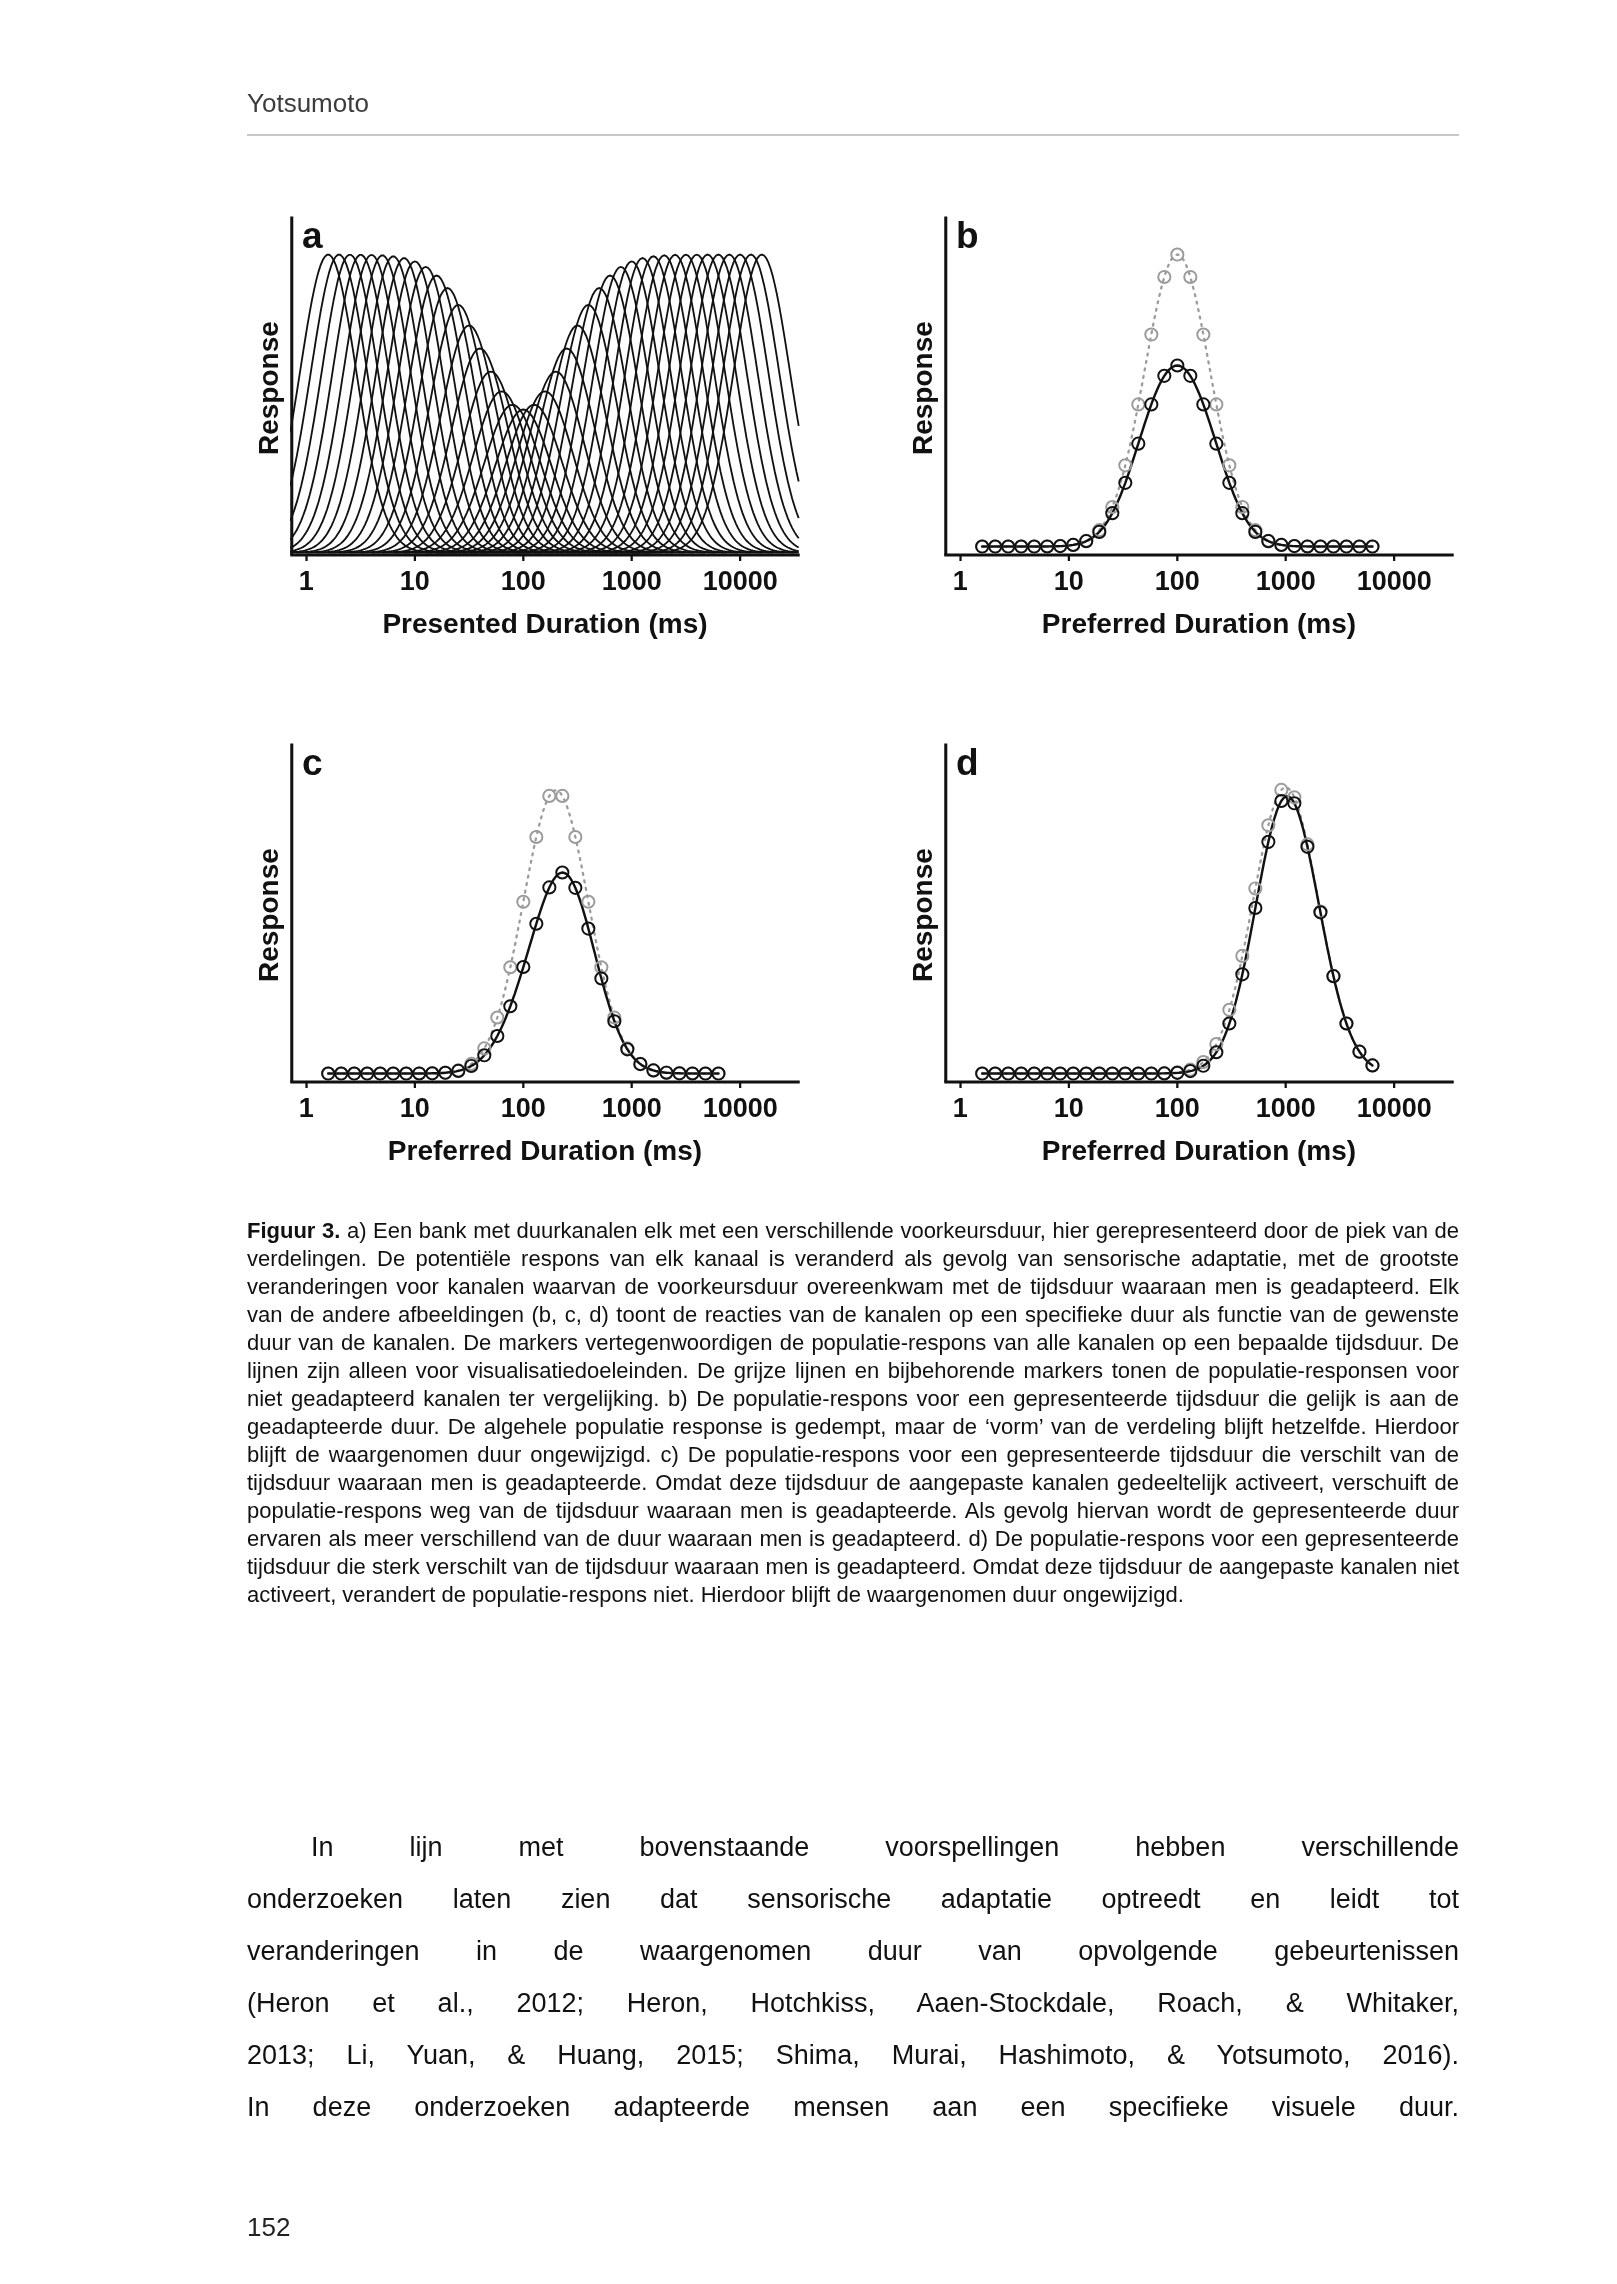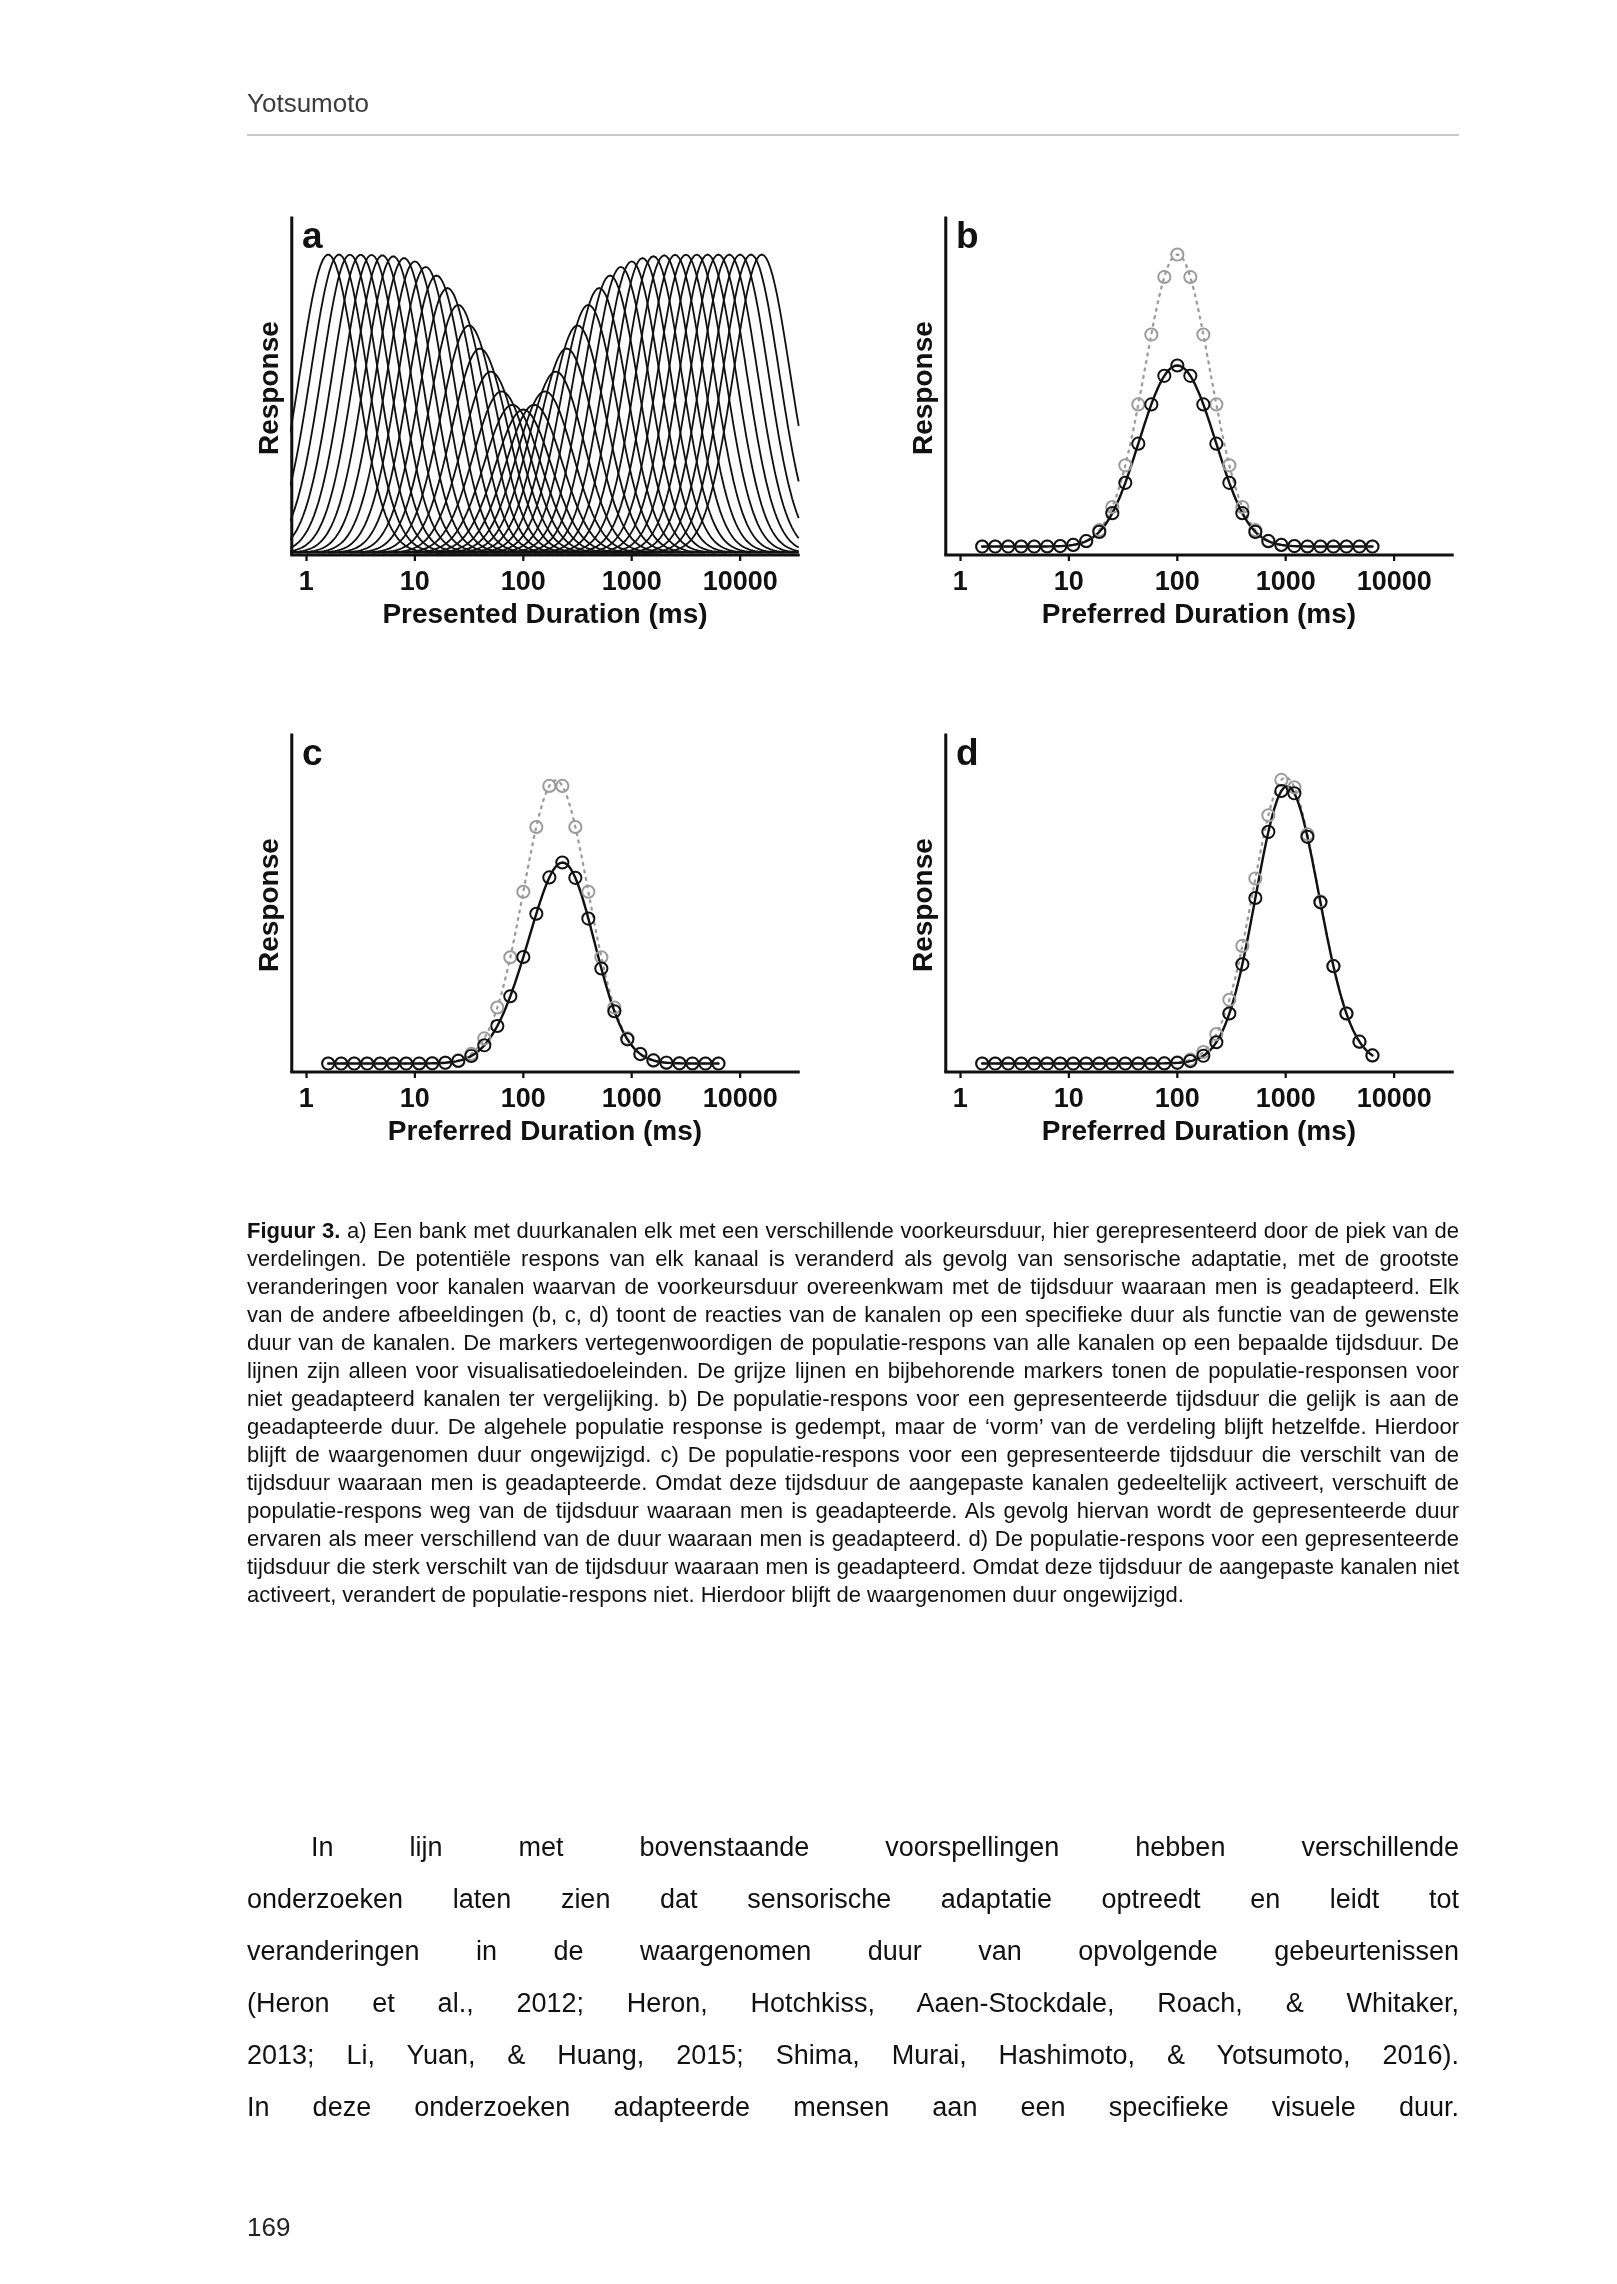--- a/index.html
+++ b/index.html
@@ -63,21 +63,21 @@
     font-size: 27px;
     font-weight: 700;
     color: #111;
     white-space: nowrap;
   }
   .xlabel {
     width: 510px;
     text-align: center;
     font-size: 28px;
     font-weight: 700;
-    margin-top: 0;
+    margin-top: 10px;
     color: #111;
   }
   .caption {
     position: absolute;
     left: 247px; top: 1217px;
     width: 1212px;
     font-size: 22px;
     line-height: 28px;
     text-align: justify;
     color: #111;
@@ -472,15 +472,15 @@
 
   <div class="caption"><strong class="cap-label">Figuur 3.</strong><span class="cap-text"> a) Een bank met duurkanalen elk met een verschillende voorkeursduur, hier gerepresenteerd door de piek van de verdelingen. De potentiële respons van elk kanaal is veranderd als gevolg van sensorische adaptatie, met de grootste veranderingen voor kanalen waarvan de voorkeursduur overeenkwam met de tijdsduur waaraan men is geadapteerd. Elk van de andere afbeeldingen (b, c, d) toont de reacties van de kanalen op een specifieke duur als functie van de gewenste duur van de kanalen. De markers vertegenwoordigen de populatie-respons van alle kanalen op een bepaalde tijdsduur. De lijnen zijn alleen voor visualisatiedoeleinden. De grijze lijnen en bijbehorende markers tonen de populatie-responsen voor niet geadapteerd kanalen ter vergelijking. b) De populatie-respons voor een gepresenteerde tijdsduur die gelijk is aan de geadapteerde duur. De algehele populatie response is gedempt, maar de ‘vorm’ van de verdeling blijft hetzelfde. Hierdoor blijft de waargenomen duur ongewijzigd. c) De populatie-respons voor een gepresenteerde tijdsduur die verschilt van de tijdsduur waaraan men is geadapteerde. Omdat deze tijdsduur de aangepaste kanalen gedeeltelijk activeert, verschuift de populatie-respons weg van de tijdsduur waaraan men is geadapteerde. Als gevolg hiervan wordt de gepresenteerde duur ervaren als meer verschillend van de duur waaraan men is geadapteerd. d) De populatie-respons voor een gepresenteerde tijdsduur die sterk verschilt van de tijdsduur waaraan men is geadapteerd. Omdat deze tijdsduur de aangepaste kanalen niet activeert, verandert de populatie-respons niet. Hierdoor blijft de waargenomen duur ongewijzigd.</span></div>
 
   <div class="body-par">In lijn met bovenstaande voorspellingen hebben verschillende
 onderzoeken laten zien dat sensorische adaptatie optreedt en leidt tot
 veranderingen in de waargenomen duur van opvolgende gebeurtenissen
 (Heron et al., 2012; Heron, Hotchkiss, Aaen-Stockdale, Roach, &amp; Whitaker,
 2013; Li, Yuan, &amp; Huang, 2015; Shima, Murai, Hashimoto, &amp; Yotsumoto, 2016).
 In deze onderzoeken adapteerde mensen aan een specifieke visuele duur.</div>
 
-  <div class="page-number">169</div>
+  <div class="page-number">152</div>
 </div>
 
 
 </body></html>

